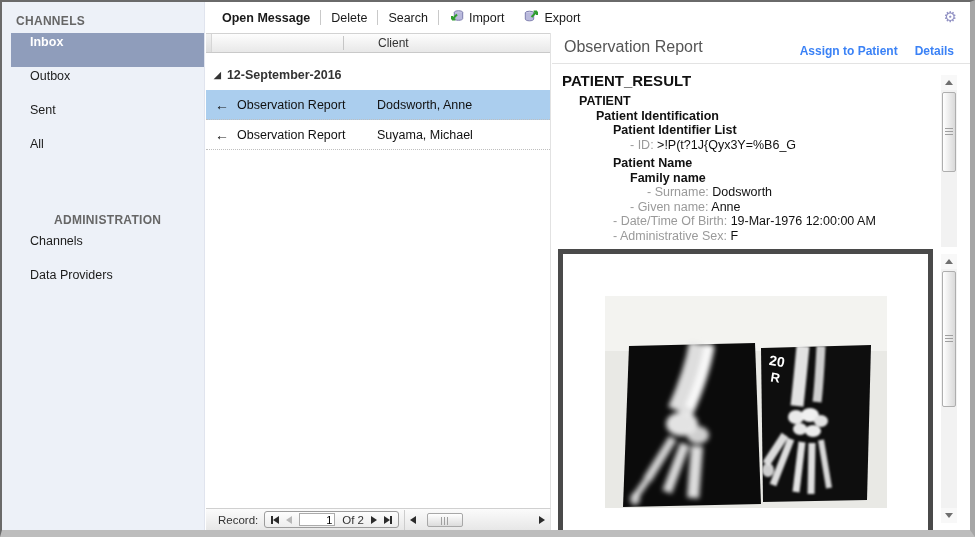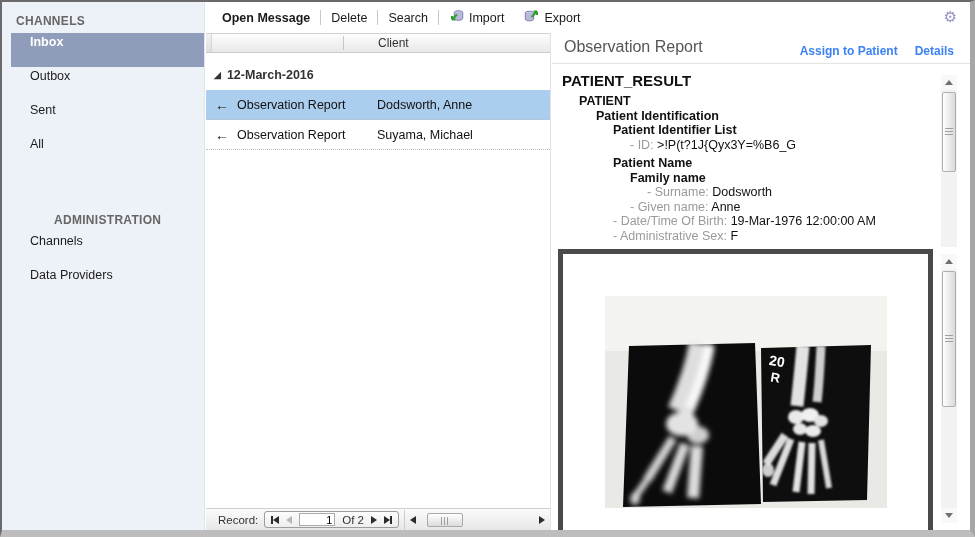--- a/index.html
+++ b/index.html
@@ -125,21 +125,21 @@
     <div class="gear">⚙</div>
   </div>
 
   <div class="listpane">
     <div class="colheader">
       <div class="minicell"></div>
       <div class="colsep"></div>
       <div class="collabel">Client</div>
     </div>
     <div class="grouphdr">
-      <span class="exp">◢</span><span>12-March-2016</span>
+      <span class="exp">◢</span><span>12-September-2016</span>
     </div>
     <div class="msgrow selected">
       <span class="inarrow">←</span>
       <span class="mtype">Observation Report</span>
       <span class="mclient">Dodsworth, Anne</span>
     </div>
     <div class="msgrow">
       <span class="inarrow">←</span>
       <span class="mtype">Observation Report</span>
       <span class="mclient">Suyama, Michael</span>

